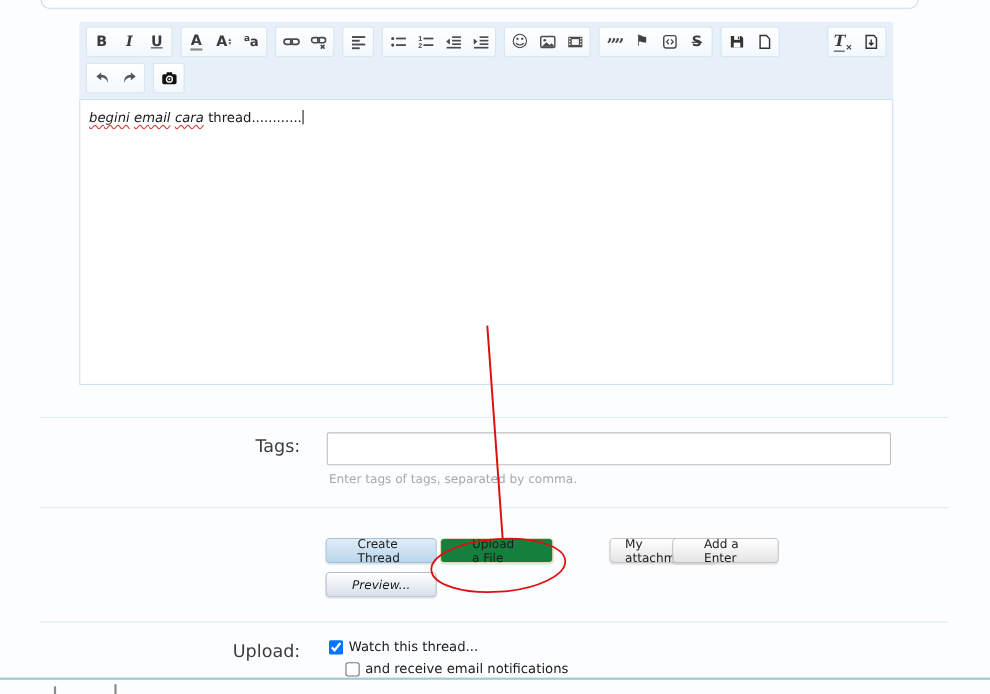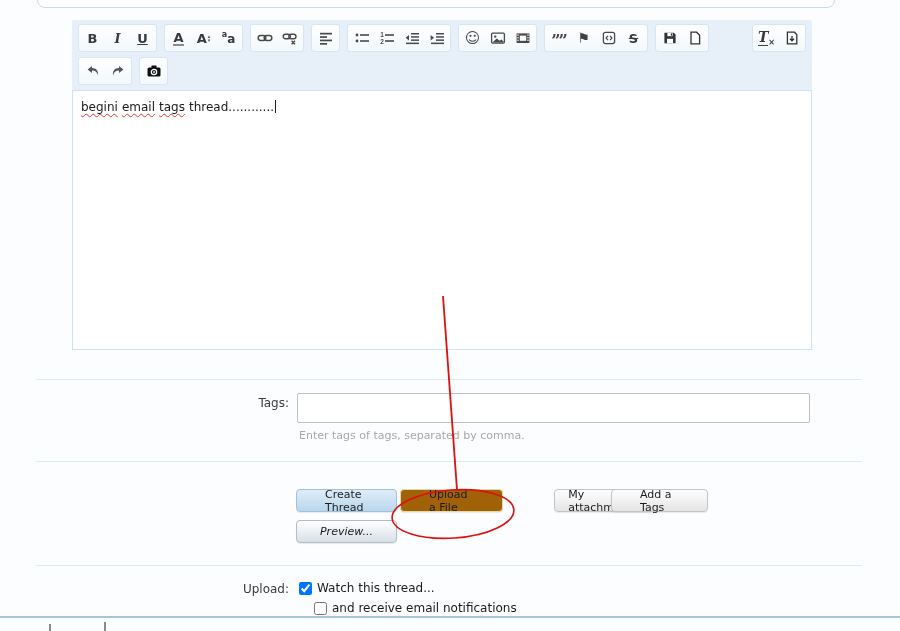--- a/index.html
+++ b/index.html
@@ -39,46 +39,46 @@
   .ff-big{font-size:12px;}
   .glyph-smiley{font-size:15px;font-weight:normal;color:#444;}
   .glyph-quote{font-family:"DejaVu Serif","Liberation Serif",serif;font-size:16px;letter-spacing:-2px;color:#444;line-height:10px;padding-top:6px;}
   .glyph-flag{font-size:14px;color:#404040;font-weight:normal;}
   .glyph-tx i{font-family:"DejaVu Serif","Liberation Serif",serif;font-size:14px;border-bottom:1px solid #444;}
   .glyph-tx .sub-x{font-size:8px;vertical-align:-3px;}
   .ed-content{
     background:#fff;border:1px solid #cfe2f0;height:260px;box-sizing:border-box;
     padding:9px 8px;font-size:12px;color:#1a1a1a;cursor:text;
   }
-  .misspell{text-decoration:underline wavy #e03c31;text-decoration-thickness:1px;text-underline-offset:2px;margin-right:4px;}
+  .misspell{text-decoration:underline wavy #e03c31;text-decoration-thickness:1px;text-underline-offset:2px;margin-right:4px;font-style:italic;}
   .caret{display:inline-block;width:1px;height:13px;background:#222;vertical-align:-2px;margin-left:1px;}
   
   .sep{position:absolute;left:36px;width:826px;height:1px;background:#dcebf4;}
   .sep1{top:379px;} .sep2{top:461px;} .sep3{top:565px;}
   .bottom-rule{position:absolute;left:0;top:616px;width:900px;height:2px;background:#a6c6db;}
   .clip-mark{position:absolute;width:2px;background:#8a8a8a;}
   .clip-a{left:49px;top:624px;height:7px;}
   .clip-b{left:104px;top:622px;height:9px;}
   
-  .field-label{position:absolute;left:156px;width:133px;text-align:right;font-size:12px;color:#3c3c3c;}
+  .field-label{position:absolute;left:140px;width:133px;text-align:right;font-size:16px;color:#3c3c3c;}
   .tags-label{top:396px;}
   .tags-input{
     position:absolute;left:297px;top:393px;width:513px;height:30px;box-sizing:border-box;
     border:1px solid #bfbfbf;border-radius:2px;background:#fff;font-size:12px;padding:0 7px;outline:none;
   }
   .tags-help{position:absolute;left:299px;top:429px;font-size:11px;color:#a9a9a9;}
   
   .btn{
     position:absolute;height:23px;box-sizing:border-box;border-radius:4px;
     font-size:11px;color:#1c1c1c;display:flex;align-items:center;justify-content:center;
     cursor:pointer;padding:0 28px;font-family:inherit;
     box-shadow:0 1px 1px rgba(0,0,0,0.08);
   }
   .btn-primary{background:linear-gradient(#dfedf8,#b9d6ec);border:1px solid #a3c0d6;}
-  .btn-upload{background:#a16207;border:1px solid #e3dba6;}
+  .btn-upload{background:#15803d;border:1px solid #e3dba6;}
   .btn-plain{background:linear-gradient(#ffffff,#e4e4e4);border:1px solid #c4c4c4;}
   .btn-preview{background:linear-gradient(#ffffff,#d7dfe8);border:1px solid #b4bcc5;}
   .btn-create{left:296px;top:489px;width:101px;}
   .btn-uploadfile{left:400px;top:489px;width:103px;}
   .btn-attach{left:506px;top:489px;width:98px;margin-left:48px;}
   .btn-poll{left:611px;top:489px;width:97px;}
   .btn-prev{left:296px;top:520px;width:101px;font-style:italic;}
   
   .options-label{top:582px;}
   .opt-row{position:absolute;display:flex;align-items:center;font-size:12px;color:#1b1b1b;}
@@ -290,36 +290,36 @@
             <rect x="1.5" y="4.4" width="13" height="9.2" rx="1.5" fill="#111"></rect>
             <rect x="5.4" y="2.6" width="5.2" height="2.6" rx="0.8" fill="#111"></rect>
             <circle cx="8" cy="9" r="2.7" fill="#111" stroke="#fff" stroke-width="1.2"></circle>
             <circle cx="8" cy="9" r="0.9" fill="#fff"></circle>
           </svg>
         </div>
       </div>
     </div>
   </div>
   <div class="ed-content">
-    <span class="misspell">begini</span><span class="misspell">email</span><span class="misspell">tags</span><span>thread............</span><span class="caret"></span>
+    <span class="misspell">begini</span><span class="misspell">email</span><span class="misspell">cara</span><span>thread............</span><span class="caret"></span>
   </div>
 </div>
 
 <div class="sep sep1"></div>
 <div class="sep sep2"></div>
 <div class="sep sep3"></div>
 
 <div class="field-label tags-label">Tags:</div>
 <input class="tags-input" value="" style="">
 <div class="tags-help">Enter tags of tags, separated by comma.</div>
 
 <div class="btn btn-primary btn-create">Create Thread</div>
 <div class="btn btn-upload btn-uploadfile">Upload a File</div>
 <div class="btn btn-plain btn-attach">My attachments</div>
-<div class="btn btn-plain btn-poll">Add a Tags</div>
+<div class="btn btn-plain btn-poll">Add a Enter</div>
 <div class="btn btn-preview btn-prev">Preview...</div>
 
 <div class="field-label options-label">Upload:</div>
 <label class="opt-row opt-watch">
   <input type="checkbox" checked="" style="">
   <span>Watch this thread...</span>
 </label>
 <label class="opt-row opt-email">
   <input type="checkbox" style="">
   <span>and receive email notifications</span>

